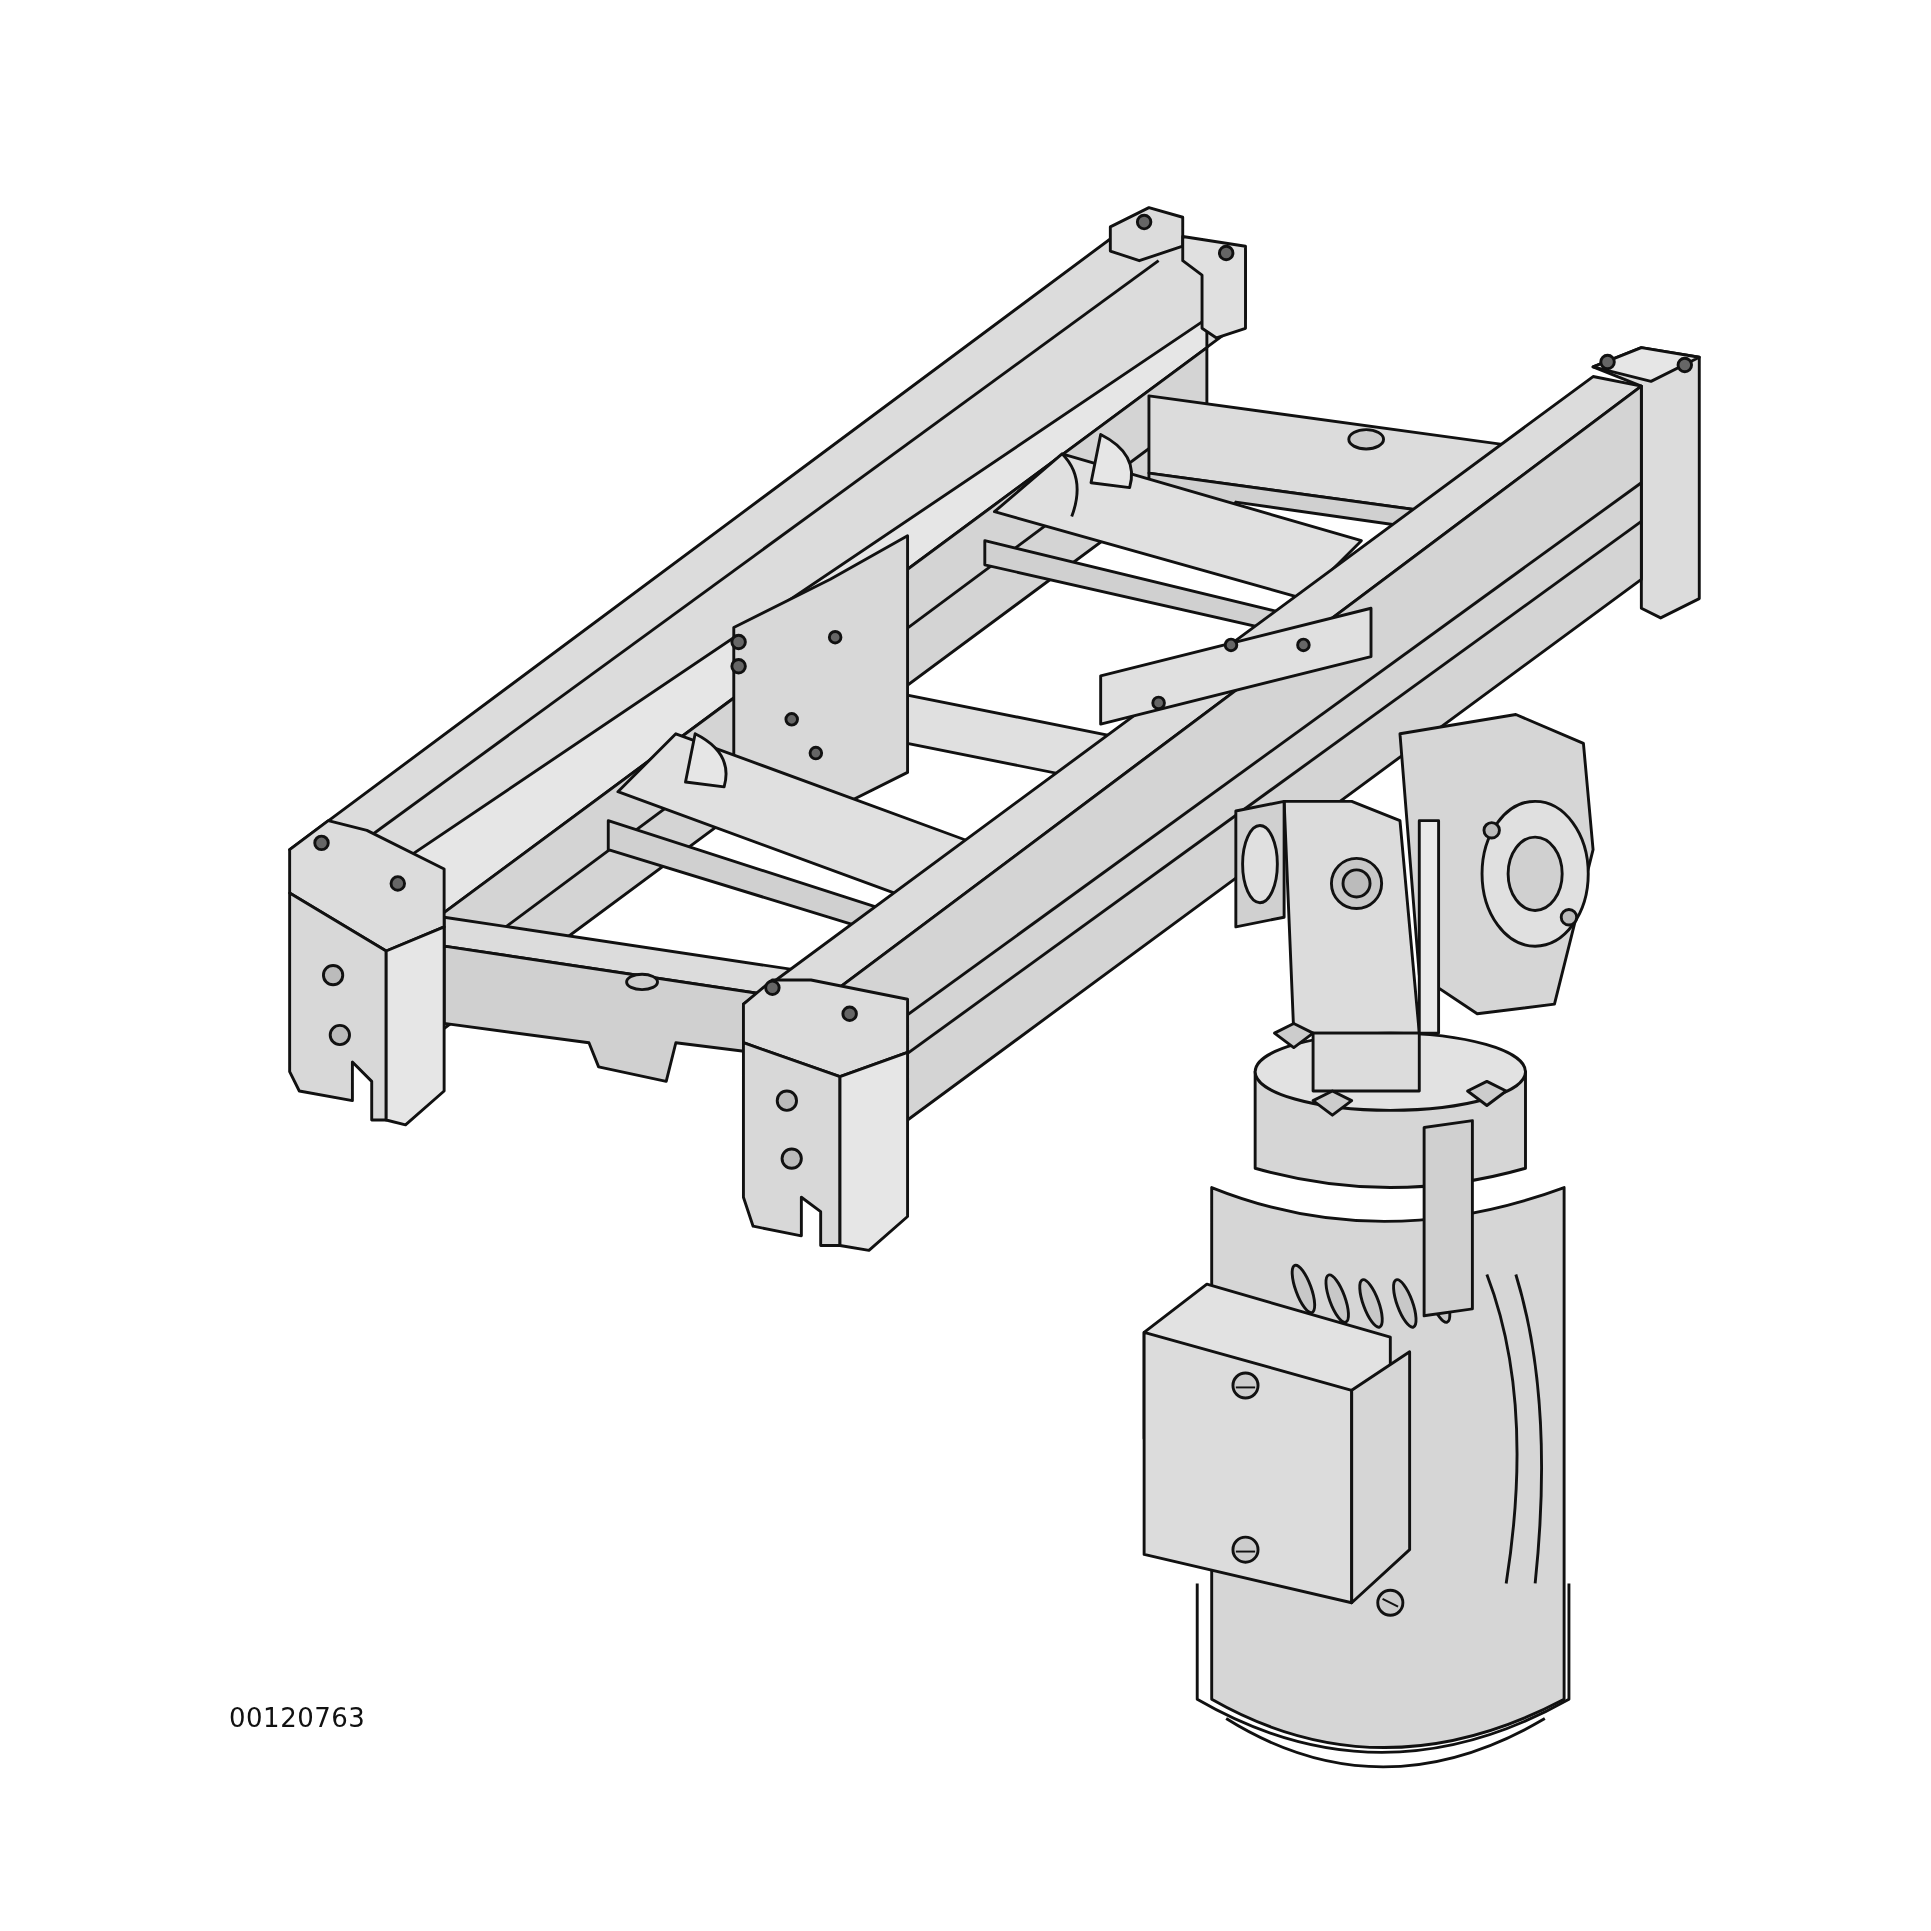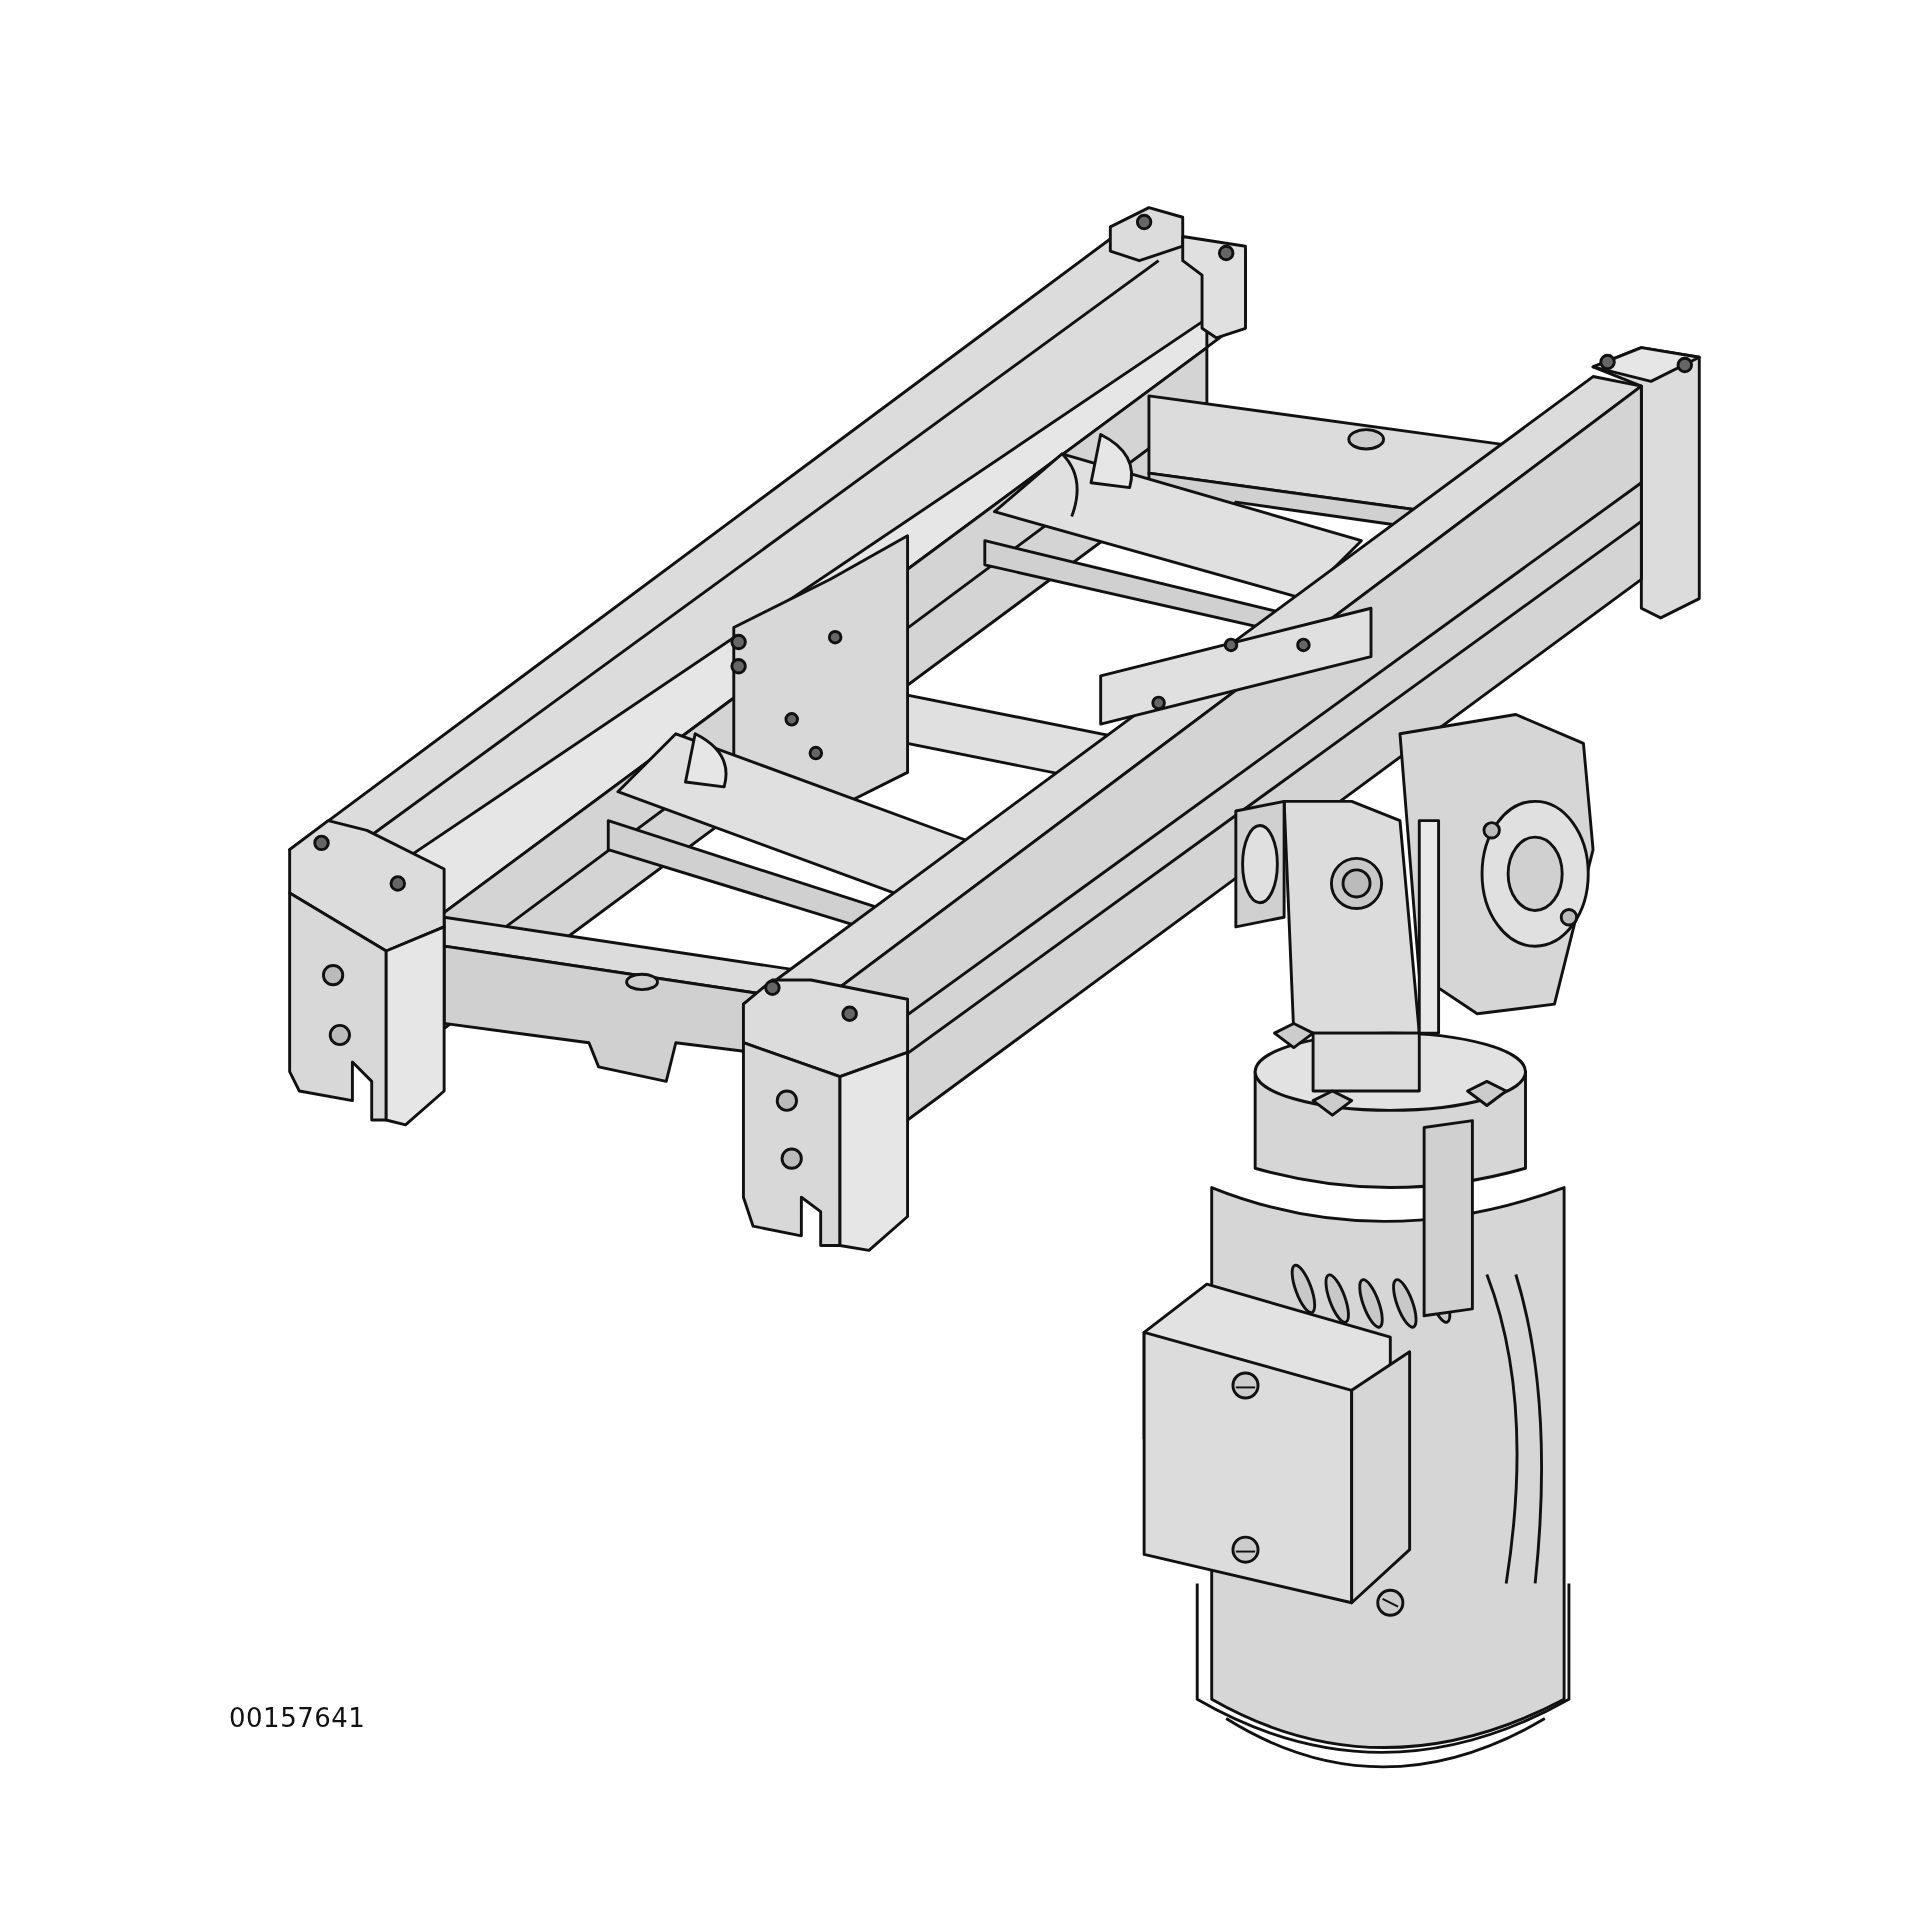--- a/index.html
+++ b/index.html
@@ -151,14 +151,14 @@
       <polygon points="1400,1440 1460,1400 1460,1605 1400,1660" fill="#d6d6d6"></polygon>
       <rect x="1475" y="1375" width="50" height="195" fill="#d0d0d0" transform="skewY(-8)"></rect>
       <circle cx="1290" cy="1435" r="13" fill="#ccc"></circle>
       <line x1="1280" y1="1437" x2="1300" y2="1437" stroke-width="2"></line>
       <circle cx="1290" cy="1605" r="13" fill="#ccc"></circle>
       <line x1="1280" y1="1607" x2="1300" y2="1607" stroke-width="2"></line>
     </g>
   </g>
 </svg>
 
-<div class="lbl">00157641</div>
+<div class="lbl">00120763</div>
 
 
 </body></html>

